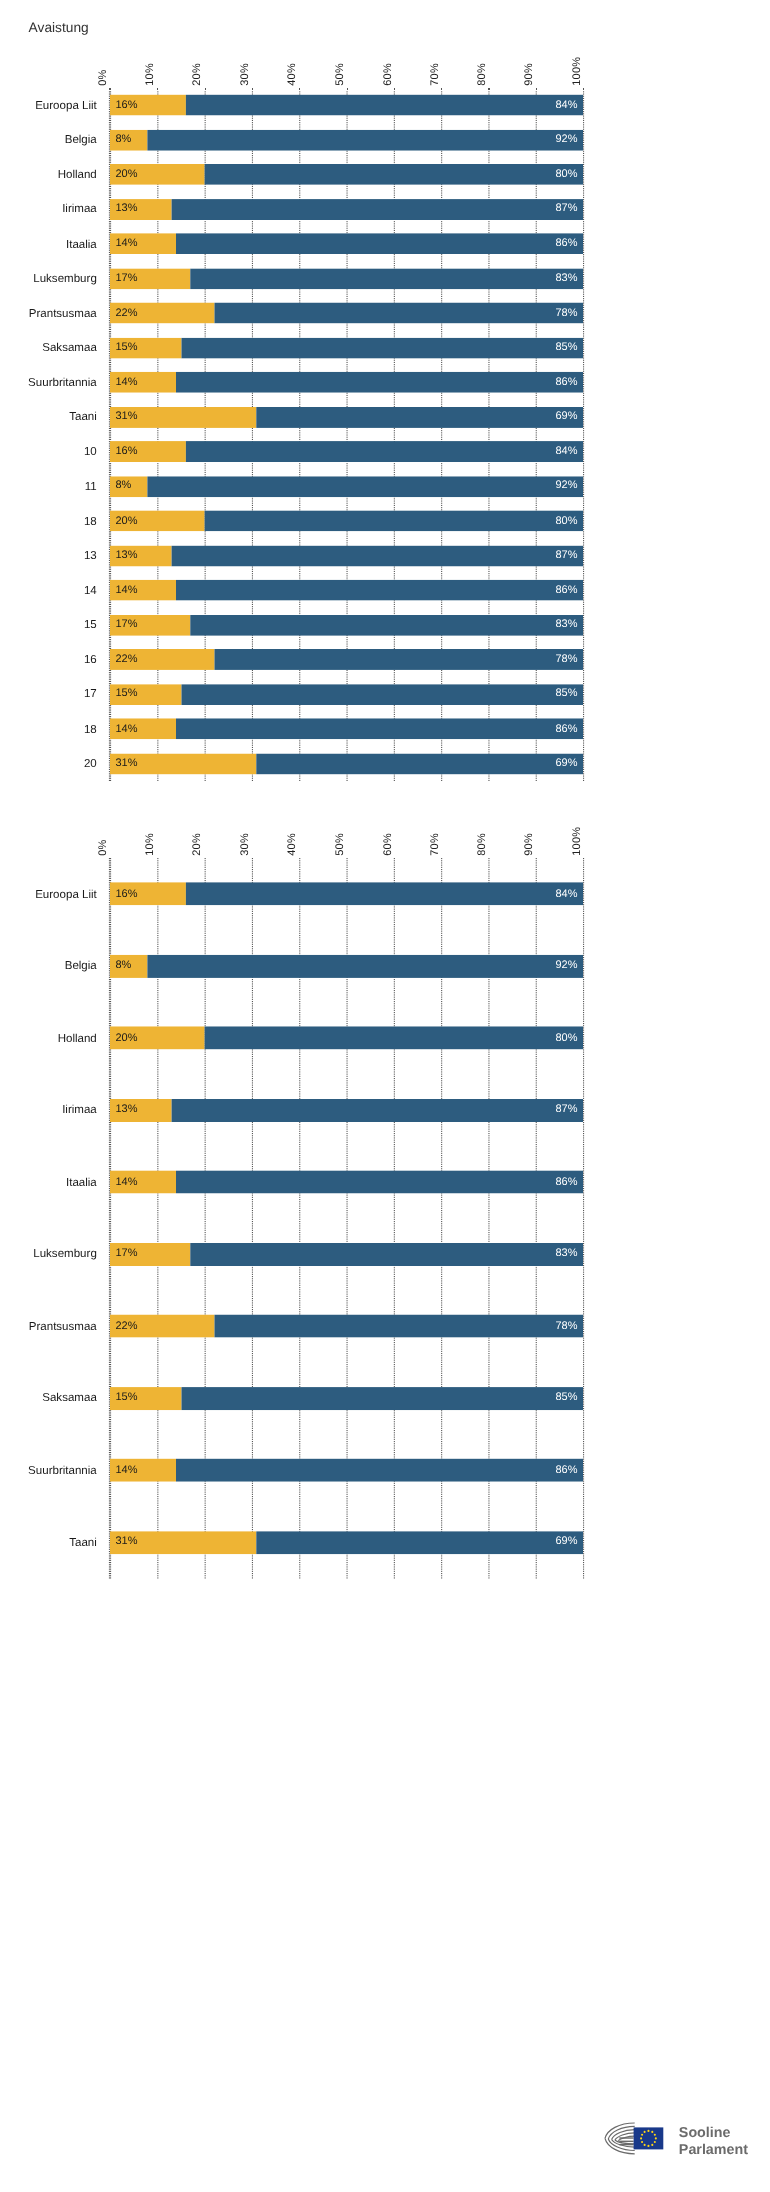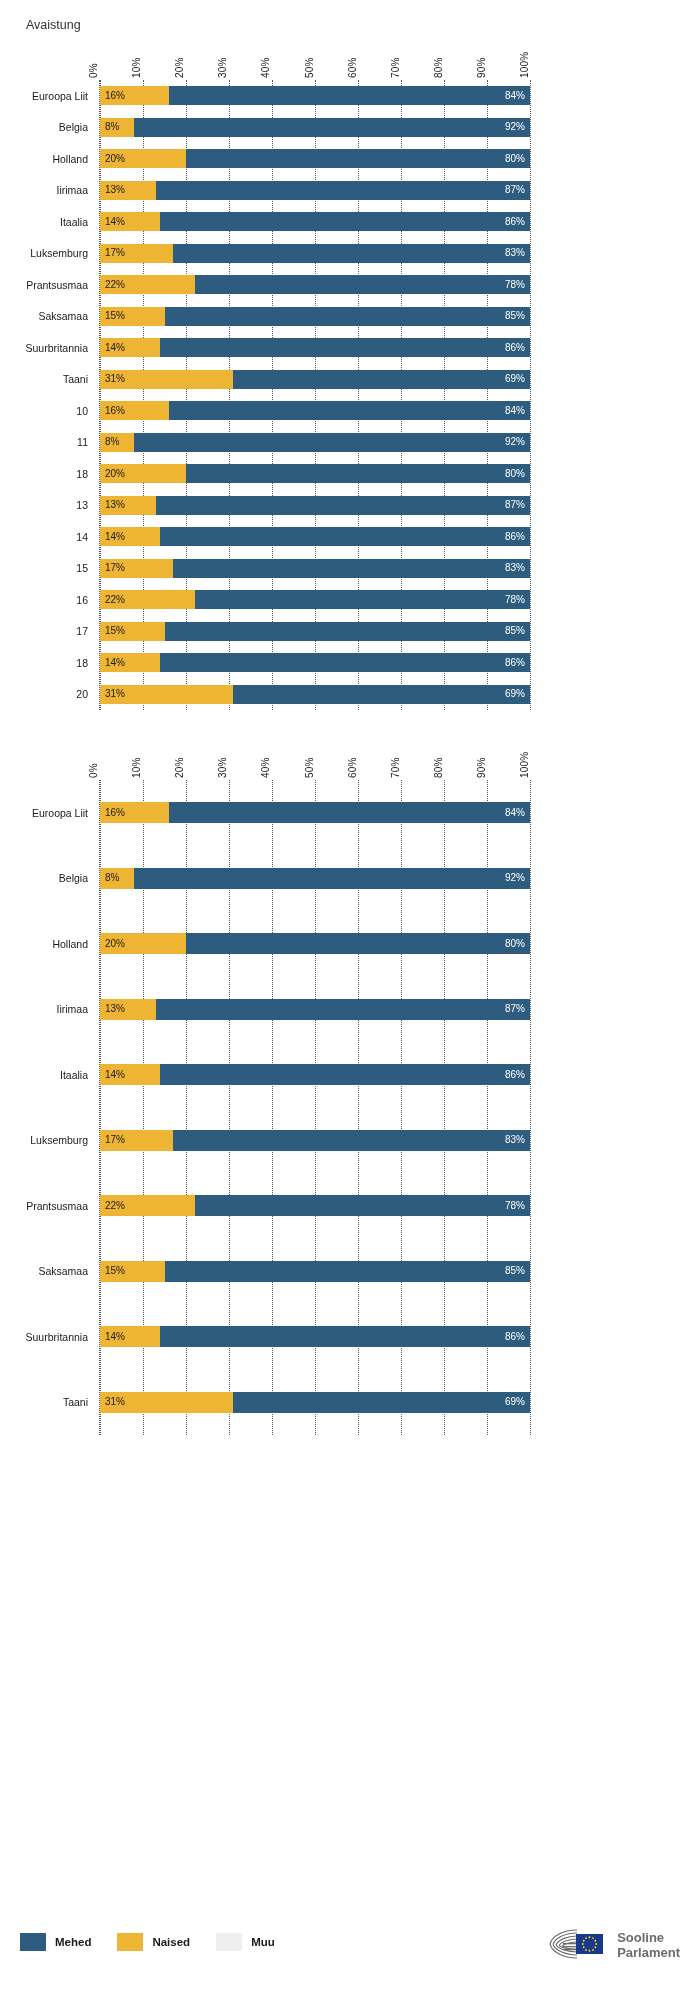--- a/index.html
+++ b/index.html
@@ -554,34 +554,20 @@
           </div>
           <div class="seg seg-men" style="width: 69%;">
             <span class="seg-label">69%</span>
           </div>
         </div>
       </div>
     </div>
 </div>
 
 <div class="footer">
-  <div class="legend" id="legend">
-      <div class="legend-item">
-        <span class="legend-swatch" style="background: rgb(45, 92, 127);"></span>
-        <span class="legend-text">Mehed</span>
-      </div>
-      <div class="legend-item">
-        <span class="legend-swatch" style="background: rgb(238, 180, 52);"></span>
-        <span class="legend-text">Naised</span>
-      </div>
-      <div class="legend-item">
-        <span class="legend-swatch" style="background: rgb(239, 239, 239);"></span>
-        <span class="legend-text">Muu</span>
-      </div>
-    </div>
   <div class="ep-logo">
     <span class="ep-mark">
       <svg width="62" height="34" viewBox="0 0 62 34" aria-hidden="true">
         <g fill="none" stroke="#6b6b6b" stroke-width="1.1">
           <path d="M30 3 C16 3 5 9 3 17"></path>
           <path d="M30 6 C18 6 8 11 6 17.5"></path>
           <path d="M30 9 C20 9 11 13 9 18"></path>
           <path d="M30 12 C22 12 14 15 12 18.5"></path>
           <path d="M30 15 C24 15 17 17 15 19"></path>
           <path d="M3 17 C5 25 16 31 30 31"></path>

